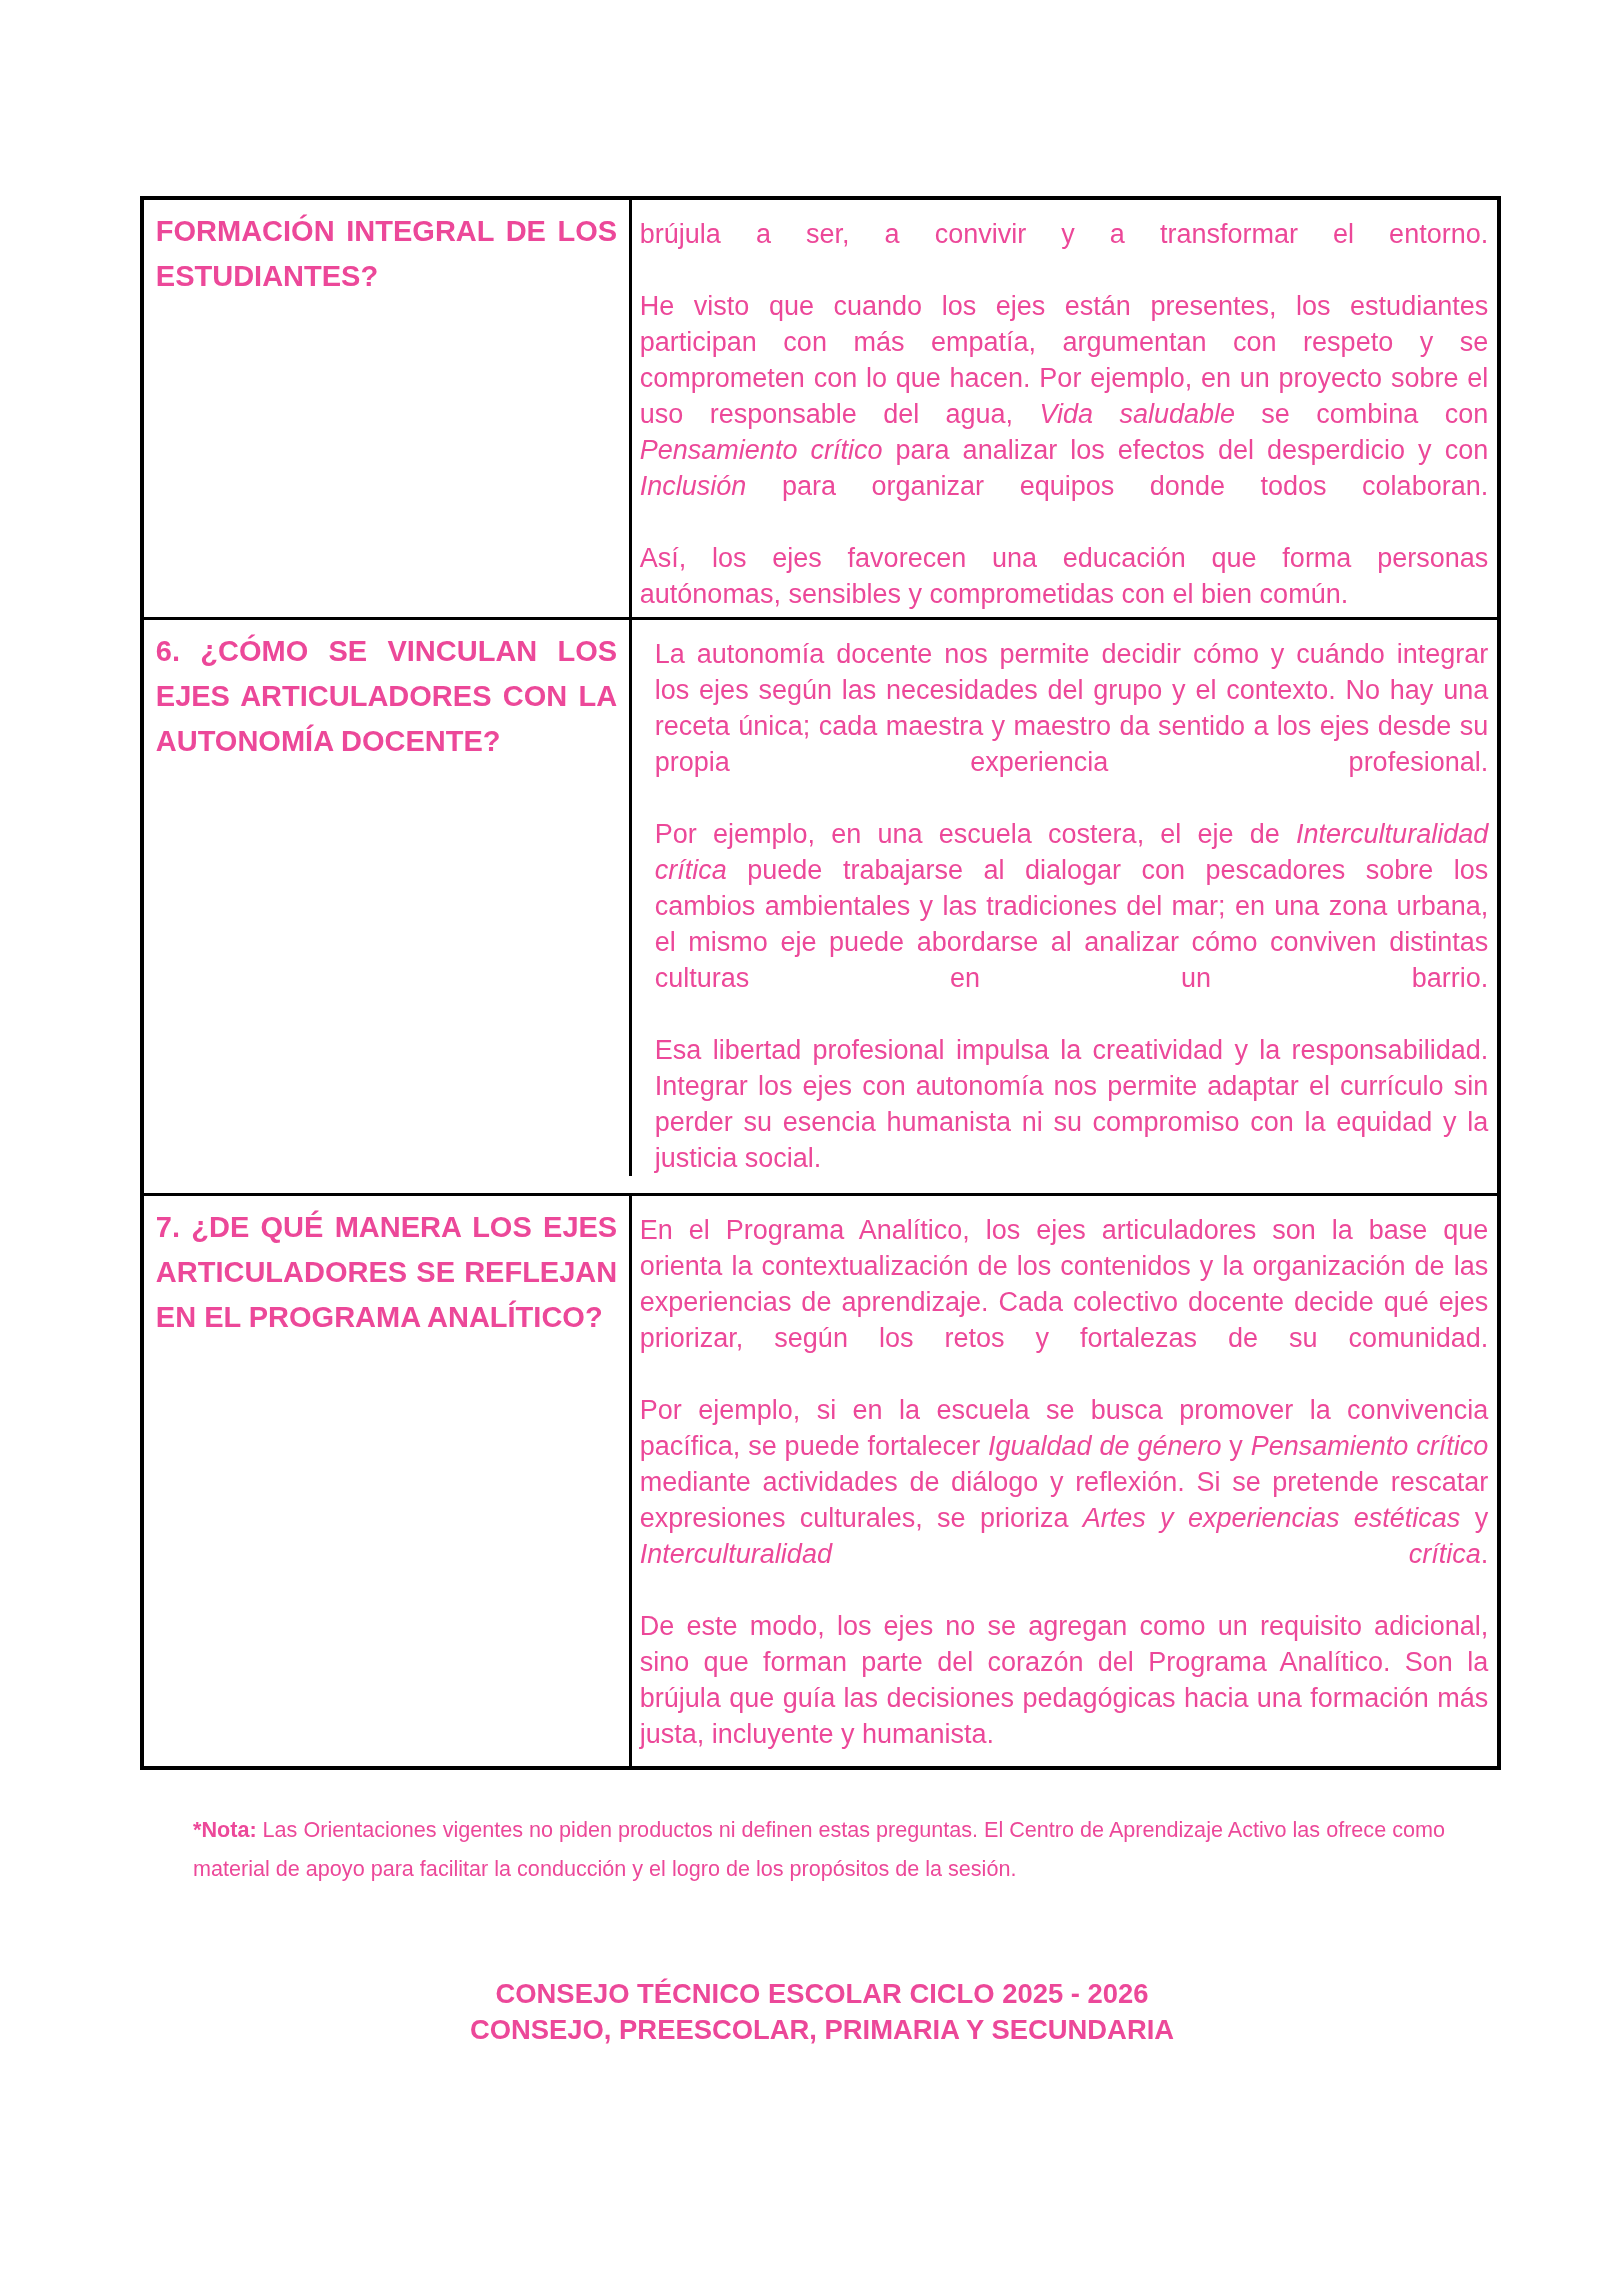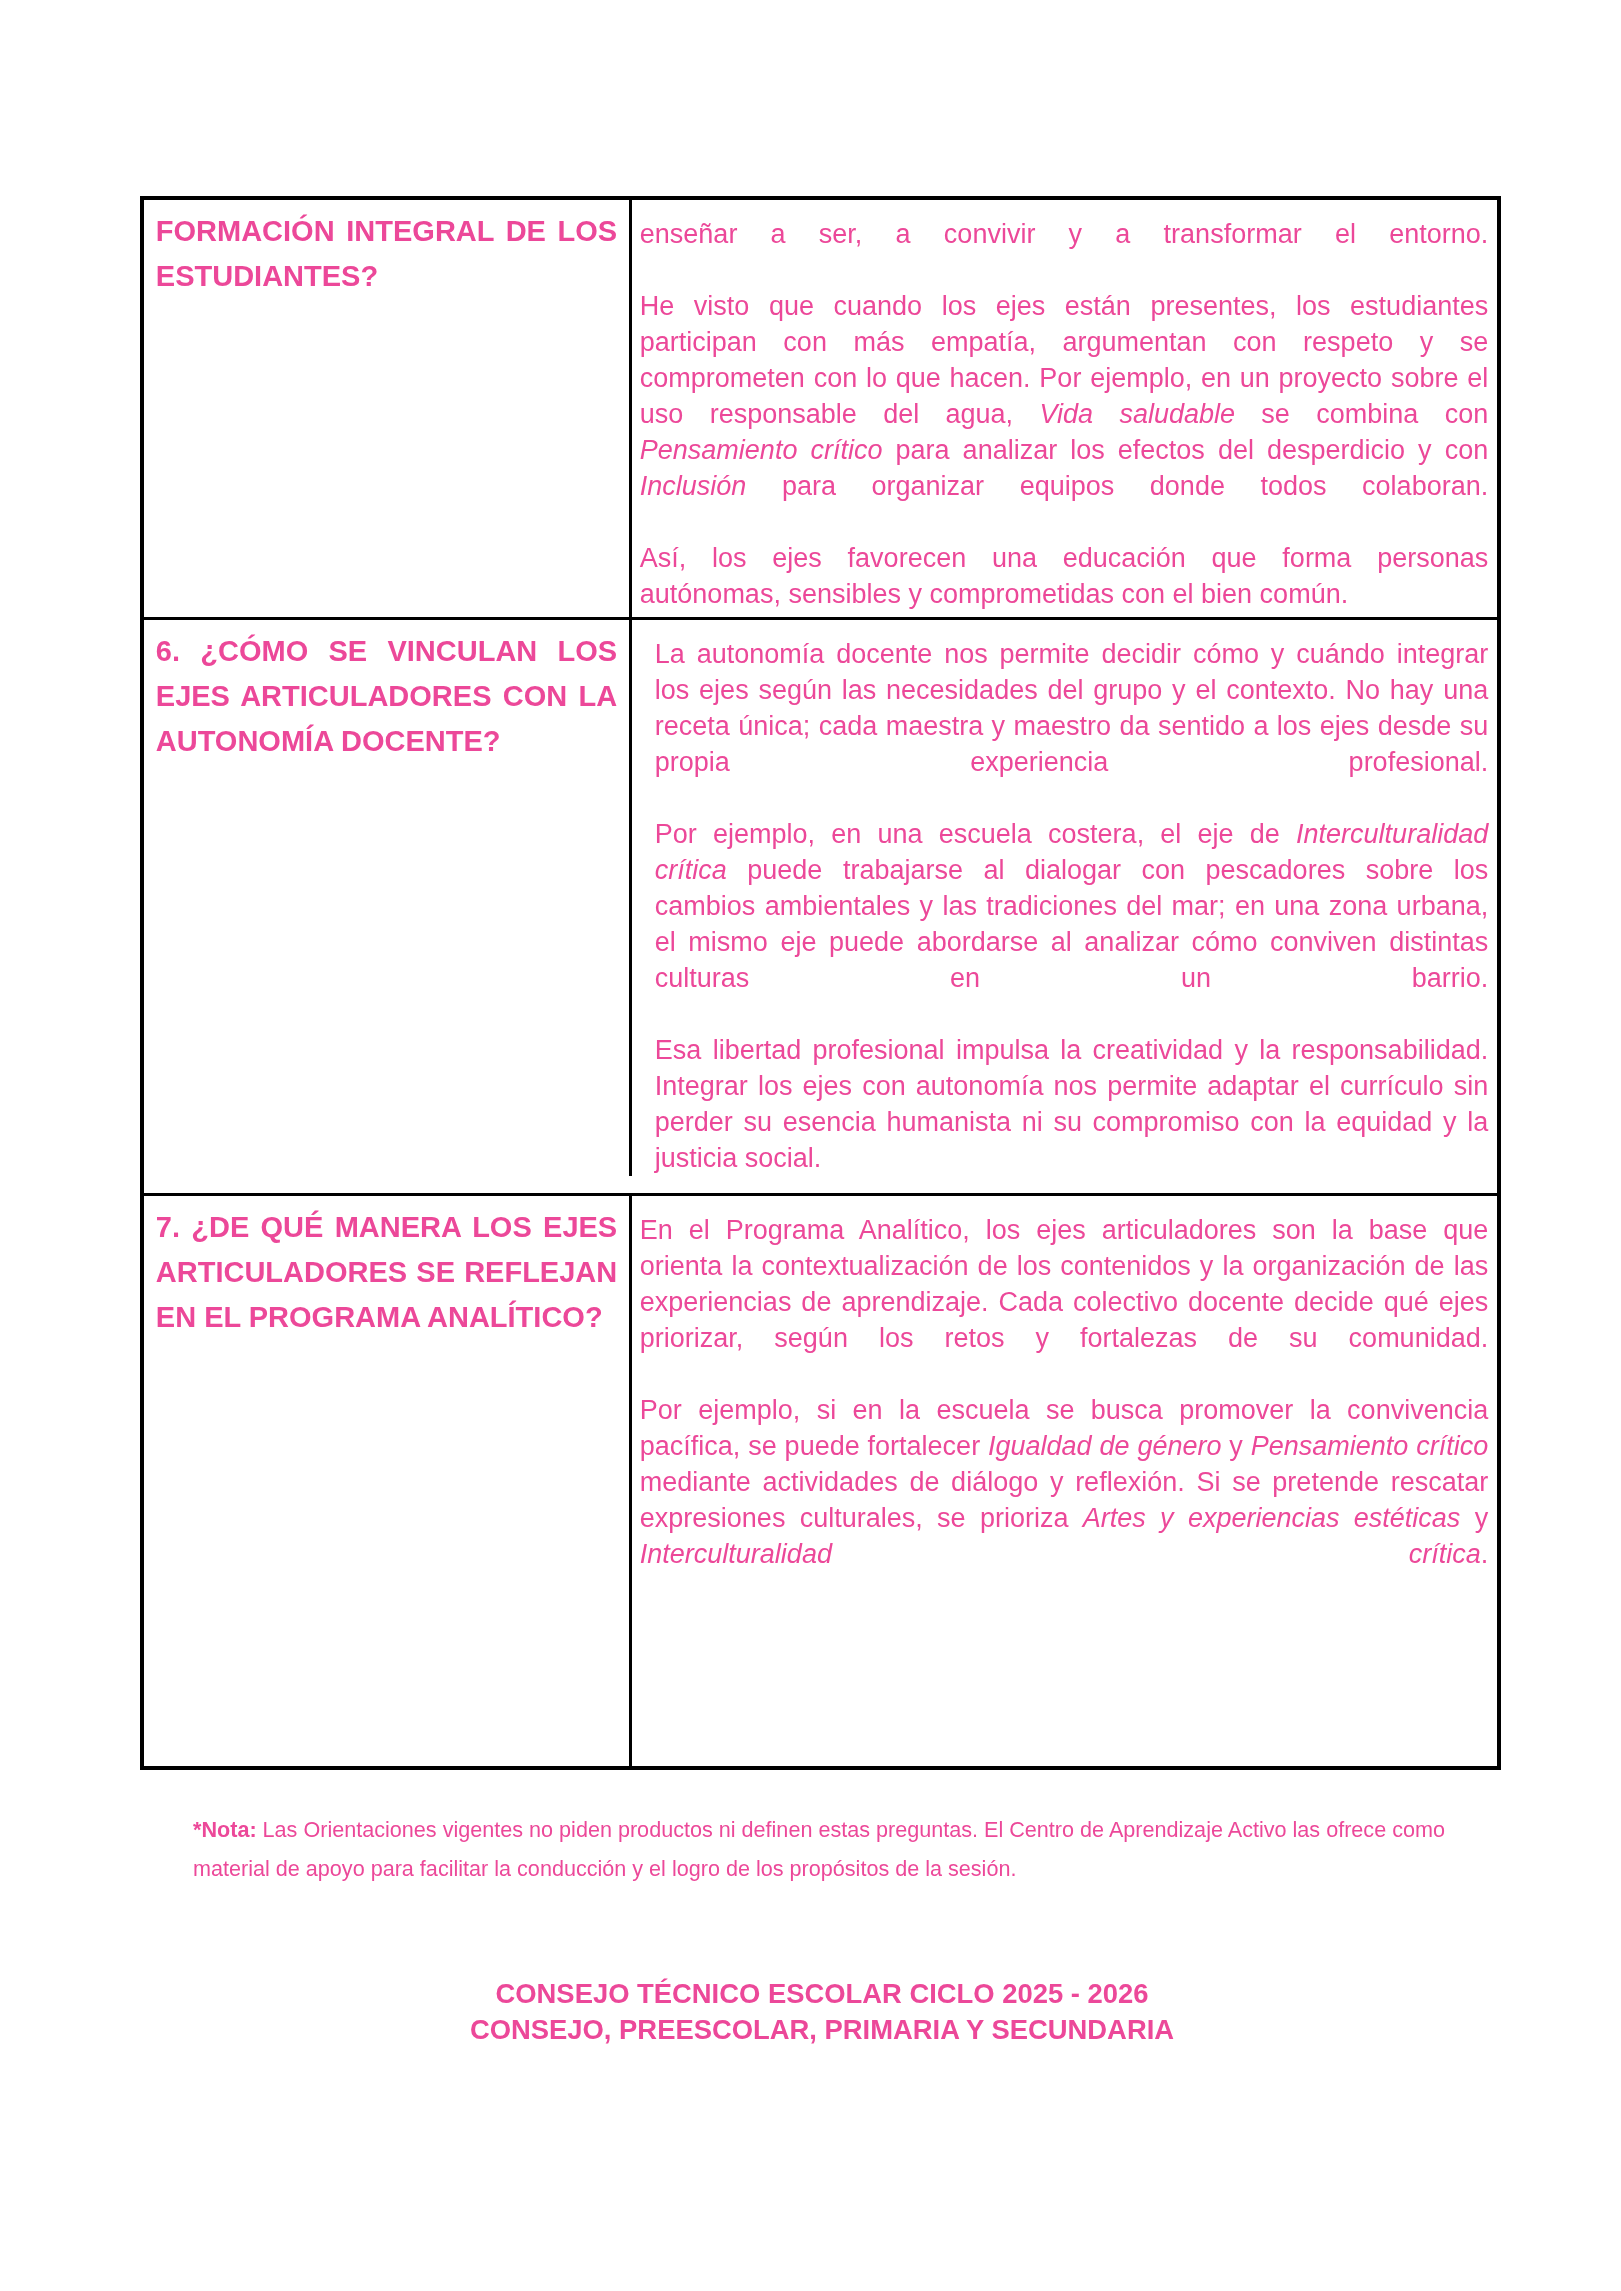--- a/index.html
+++ b/index.html
@@ -82,38 +82,39 @@
 </style>
 </head>
 <body>
 
 <div class="page">
 
   <div class="qa-table">
       <div class="qa-row row-0">
         <div class="cell qcell">FORMACIÓN INTEGRAL DE LOS ESTUDIANTES?</div>
         <div class="cell acell">
-          <p class="para jlast"><span>enseñar a ser, a convivir y a transformar el entorno.</span></p>
+          <p class="para jlast"><span>brújula a ser, a convivir y a transformar el entorno.</span></p>
           <p class="para jlast"><span>He visto que cuando los ejes están presentes, los estudiantes participan con más empatía, argumentan con respeto y se comprometen con lo que hacen. Por ejemplo, en un proyecto sobre el uso responsable del agua, </span><span class="it">Vida saludable</span><span> se combina con </span><span class="it">Pensamiento crítico</span><span> para analizar los efectos del desperdicio y con </span><span class="it">Inclusión</span><span> para organizar equipos donde todos colaboran.</span></p>
           <p class="para"><span>Así, los ejes favorecen una educación que forma personas autónomas, sensibles y comprometidas con el bien común.</span></p>
         </div>
       </div>
       <div class="qa-row row-1">
         <div class="cell qcell">6. ¿CÓMO SE VINCULAN LOS EJES ARTICULADORES CON LA AUTONOMÍA DOCENTE?</div>
         <div class="cell acell">
           <p class="para jlast"><span>La autonomía docente nos permite decidir cómo y cuándo integrar los ejes según las necesidades del grupo y el contexto. No hay una receta única; cada maestra y maestro da sentido a los ejes desde su propia experiencia profesional.</span></p>
           <p class="para jlast"><span>Por ejemplo, en una escuela costera, el eje de </span><span class="it">Interculturalidad crítica</span><span> puede trabajarse al dialogar con pescadores sobre los cambios ambientales y las tradiciones del mar; en una zona urbana, el mismo eje puede abordarse al analizar cómo conviven distintas culturas en un barrio.</span></p>
           <p class="para"><span>Esa libertad profesional impulsa la creatividad y la responsabilidad. Integrar los ejes con autonomía nos permite adaptar el currículo sin perder su esencia humanista ni su compromiso con la equidad y la justicia social.</span></p>
         </div>
       </div>
       <div class="qa-row row-2">
         <div class="cell qcell">7. ¿DE QUÉ MANERA LOS EJES ARTICULADORES SE REFLEJAN EN EL PROGRAMA ANALÍTICO?</div>
         <div class="cell acell">
           <p class="para jlast"><span>En el Programa Analítico, los ejes articuladores son la base que orienta la contextualización de los contenidos y la organización de las experiencias de aprendizaje. Cada colectivo docente decide qué ejes priorizar, según los retos y fortalezas de su comunidad.</span></p>
           <p class="para jlast"><span>Por ejemplo, si en la escuela se busca promover la convivencia pacífica, se puede fortalecer </span><span class="it">Igualdad de género</span><span> y </span><span class="it">Pensamiento crítico</span><span> mediante actividades de diálogo y reflexión. Si se pretende rescatar expresiones culturales, se prioriza </span><span class="it">Artes y experiencias estéticas</span><span> y </span><span class="it">Interculturalidad crítica</span><span>.</span></p>
+          <p class="para"><span>De este modo, los ejes no se agregan como un requisito adicional, sino que forman parte del corazón del Programa Analítico. Son la brújula que guía las decisiones pedagógicas hacia una formación más justa, incluyente y humanista.</span></p>
         </div>
       </div>
     </div>
 
   <div class="note">
     <span class="note-label">*Nota:</span><span> Las Orientaciones vigentes no piden productos ni definen estas preguntas. El Centro de Aprendizaje Activo las ofrece como material de apoyo para facilitar la conducción y el logro de los propósitos de la sesión.</span>
   </div>
 
   <div class="footer">
     <div>CONSEJO TÉCNICO ESCOLAR CICLO 2025 - 2026</div>

